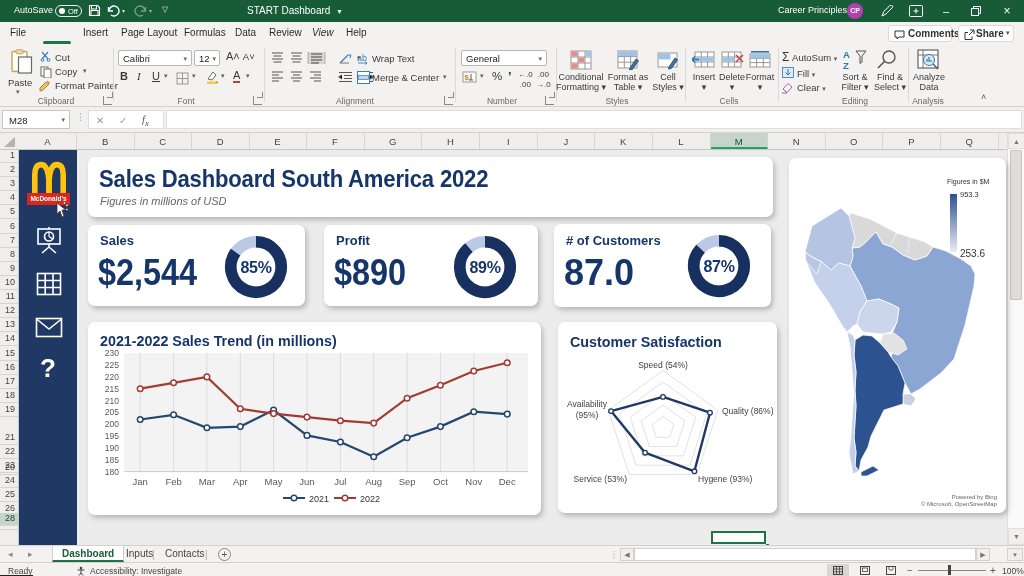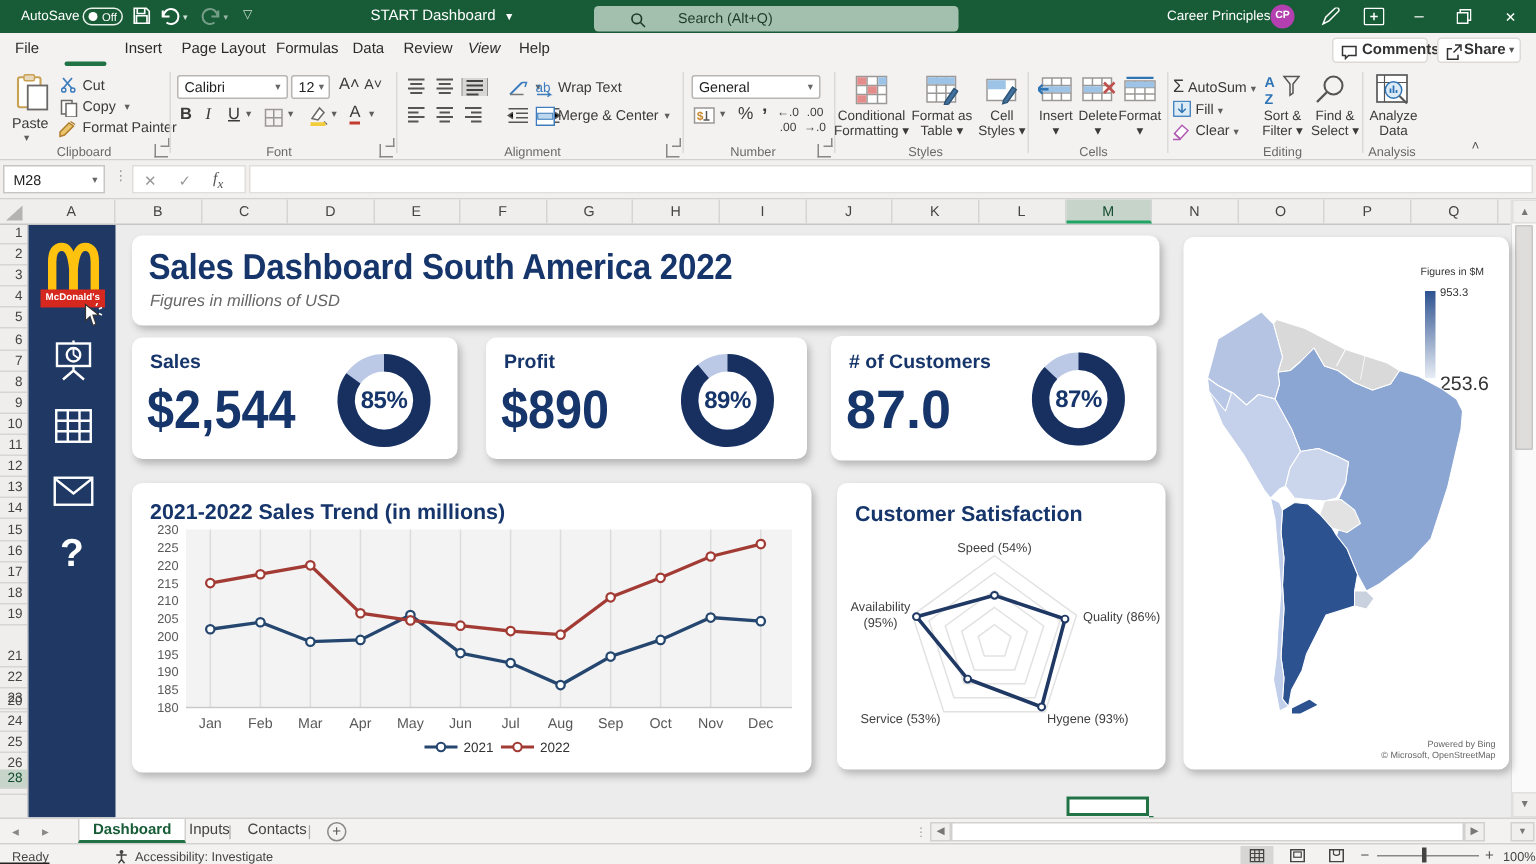--- a/index.html
+++ b/index.html
@@ -63,27 +63,20 @@
         <path d="M3,7 a5,5 0 1 1 2,4" fill="none" stroke="#fff" stroke-width="1.4"></path>
       </svg>
       <span class="abs" style="left:122px;top:7px;color:#cfe0d5;font-size:6px;">▾</span>
  <svg class="abs" style="left:133px;top:4px;opacity:.4;" width="15" height="13" viewBox="0 0 15 13">
         <path d="M12.5,3 v4 h-4.5" fill="none" stroke="#fff" stroke-width="1.4"></path>
         <path d="M12,7 a5,5 0 1 0 -2,4" fill="none" stroke="#fff" stroke-width="1.4"></path>
       </svg>
       <span class="abs" style="left:149px;top:7px;color:#9fb8a9;font-size:6px;">▾</span>
  <span class="t" style="left:162px;color:#cfe0d5;font-size:8px;">▽</span>
  <span class="t" style="left:247px;font-size:10px;">START Dashboard&nbsp;&nbsp;<span style="font-size:7px;">▼</span></span>
- <div id="search">
-        <svg class="abs" style="left:24px;top:3.5px;" width="11" height="11" viewBox="0 0 11 11">
-          <circle cx="4.5" cy="4.5" r="3.2" fill="none" stroke="#1c3a29" stroke-width="1.1"></circle>
-          <path d="M7,7 L10,10" stroke="#1c3a29" stroke-width="1.1"></path>
-        </svg>
-        <span class="abs" style="left:56px;top:3px;">Search (Alt+Q)</span>
-      </div>
  <span class="t" style="left:778px;font-size:9px;">Career Principles</span>
  <span id="avatar">CP</span>
  <svg class="abs" style="left:881px;top:5px;" width="13" height="12" viewBox="0 0 13 12">
         <path d="M1,11 l1.8-4.5 L9,0.5 a1.5,1.5 0 0 1 2.2,2.2 L5,9 z" fill="none" stroke="#fff" stroke-width="1"></path>
       </svg>
  <svg class="abs" style="left:909px;top:5px;" width="14" height="12" viewBox="0 0 14 12">
         <rect x="0.5" y="0.5" width="13" height="11" rx="1" fill="none" stroke="#fff"></rect>
         <path d="M7,3.5 v5 M4.5,6 h5" stroke="#fff"></path>
       </svg>
  <span class="winb" style="left:938px;">–</span>
@@ -555,21 +548,21 @@
         <text x="722" y="414" font-size="8.5" fill="#404040" font-family="Liberation Sans">Quality (86%)</text>
         <text x="698" y="482" font-size="8.5" fill="#404040" font-family="Liberation Sans">Hygene (93%)</text>
         <text x="627" y="482" font-size="8.5" fill="#404040" text-anchor="end" font-family="Liberation Sans">Service (53%)</text>
         <text x="587" y="407" font-size="8.5" fill="#404040" text-anchor="middle" font-family="Liberation Sans">Availability</text>
         <text x="587" y="418" font-size="8.5" fill="#404040" text-anchor="middle" font-family="Liberation Sans">(95%)</text>
       </svg>
  <div class="card" style="left:770px;top:8px;width:217px;height:355px;"></div>
       <div class="abs" style="left:928px;top:28px;font-size:7px;color:#333;">Figures in $M</div>
       <div class="abs" style="left:931px;top:44px;width:7px;height:58px;background:linear-gradient(#2D5290,#E8EDF5);"></div>
       <div class="abs" style="left:941px;top:40px;font-size:7.5px;color:#333;">953.3</div>
-      <div class="abs" style="left:941px;top:98px;font-size:13px;color:#333;">253.6</div>
+      <div class="abs" style="left:941px;top:98px;font-size:10px;color:#333;">253.6</div>
       <svg class="abs" style="left:776px;top:50px;" width="210" height="300" viewBox="0 0 210 300">
         <polygon points="138,47 151,51 166,59 176,66 180,74 179,86 170,125 159,159 146,173 125,189 116,194 110,183 103,166 96,157 99,148 96,136 102,122 104,108 96,104 84,99 72,101 66,86 55,66 58,56 57,48 65,47 72,41 81,32 88,44 97,47 108,55 120,60 132,56" fill="#8CA6D3" stroke="#fff" stroke-width="0.7" stroke-linejoin="round"></polygon>
         <polygon points="56,13 75,19 102,33 130,42 138,47 132,56 120,60 108,55 97,47 88,44 81,32 72,41 65,47 57,48 60,38 54,16" fill="#D9D9D9" stroke="#fff" stroke-width="0.7" stroke-linejoin="round"></polygon>
         <polygon points="46,8 54,16 60,38 57,48 58,56 55,66 44,63 36,70 27,62 17,57 10,52 17,26" fill="#B4C4E2" stroke="#fff" stroke-width="0.7" stroke-linejoin="round"></polygon>
         <polygon points="10,52 11,61 20,83 34,103 48,127 52,132 58,126 62,124 65,112 72,101 66,86 55,66 44,63 36,70 27,62 17,57" fill="#C5D1EA" stroke="#fff" stroke-width="0.7" stroke-linejoin="round"></polygon>
         <polygon points="10,52 17,57 26,62 22,74 11,61" fill="#B7C7E5" stroke="#fff" stroke-width="0.7" stroke-linejoin="round"></polygon>
         <polygon points="72,101 84,99 96,104 104,108 102,122 96,132 88,134 77,133 68,132 62,124 65,112" fill="#CBD6EC" stroke="#fff" stroke-width="0.7" stroke-linejoin="round"></polygon>
         <polygon points="88,134 99,133 108,140 112,149 103,155 93,152 85,143" fill="#E2E2E2" stroke="#fff" stroke-width="0.7" stroke-linejoin="round"></polygon>
         <polygon points="116,194 121,199 116,206 108,204 108,194" fill="#C9D0DE" stroke="#fff" stroke-width="0.7" stroke-linejoin="round"></polygon>
         <polygon points="60,140 68,135 77,136 85,143 93,152 96,157 103,166 110,183 108,194 108,204 89,210 81,226 76,236 73,247 66,260 64,271 60,266 61,252 59,238 60,222 61,206 60,190 61,172 59,155" fill="#2D5290" stroke="#fff" stroke-width="0.7" stroke-linejoin="round"></polygon>

